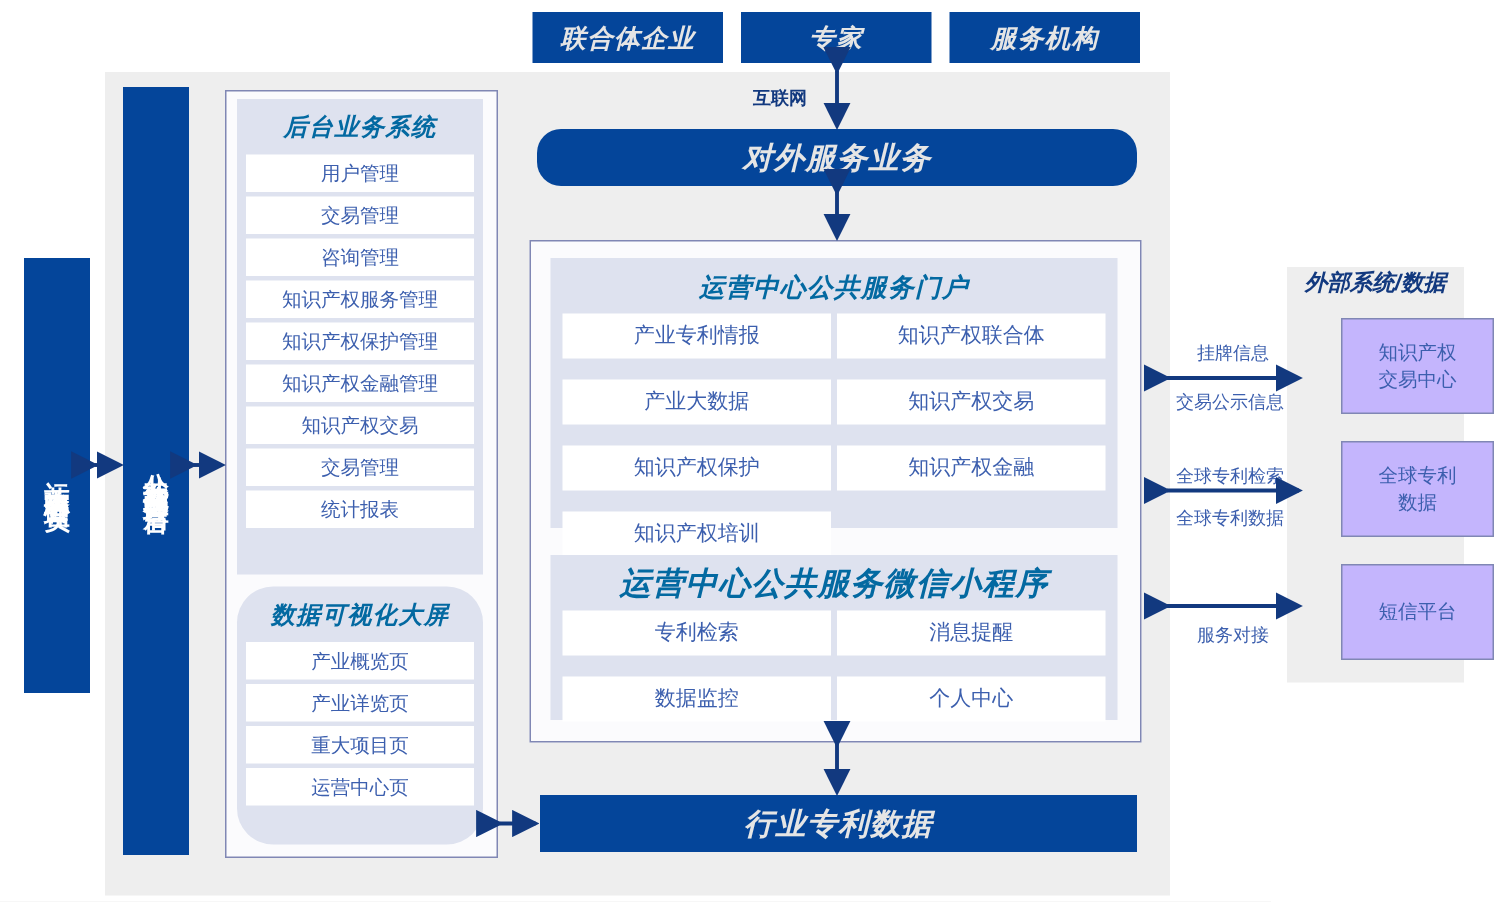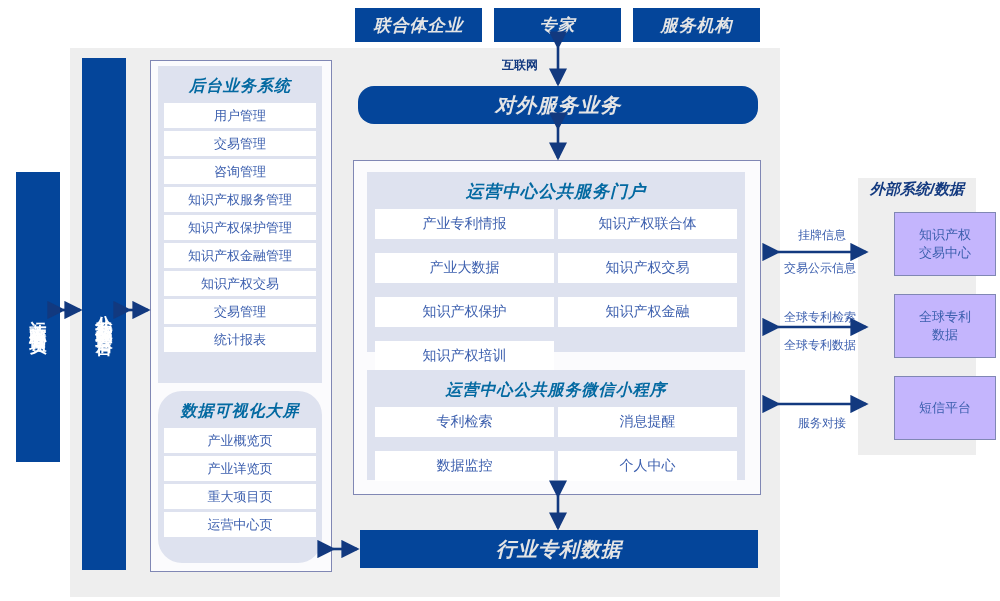--- a/index.html
+++ b/index.html
@@ -167,21 +167,21 @@
       <div class="cell">知识产权联合体</div>
       <div class="cell">产业大数据</div>
       <div class="cell">知识产权交易</div>
       <div class="cell">知识产权保护</div>
       <div class="cell">知识产权金融</div>
       <div class="cell">知识产权培训</div>
     </div>
   </div>
 
   <div class="panel" style="left:367px;top:370px;width:378px;height:110px;padding:6px 8px;">
-    <div class="panel-title" style="font-size:16px;">运营中心公共服务微信小程序</div>
+    <div class="panel-title" style="font-size:21px;">运营中心公共服务微信小程序</div>
     <div class="grid2">
       <div class="cell">专利检索</div>
       <div class="cell">消息提醒</div>
       <div class="cell">数据监控</div>
       <div class="cell">个人中心</div>
     </div>
   </div>
 
   <div class="blue" style="left:360px;top:530px;width:398px;height:38px;font-size:20px;">
     <span>行业专利数据</span>

